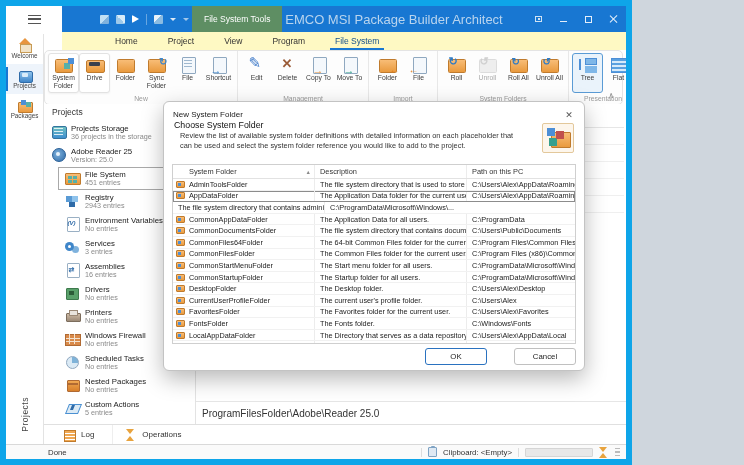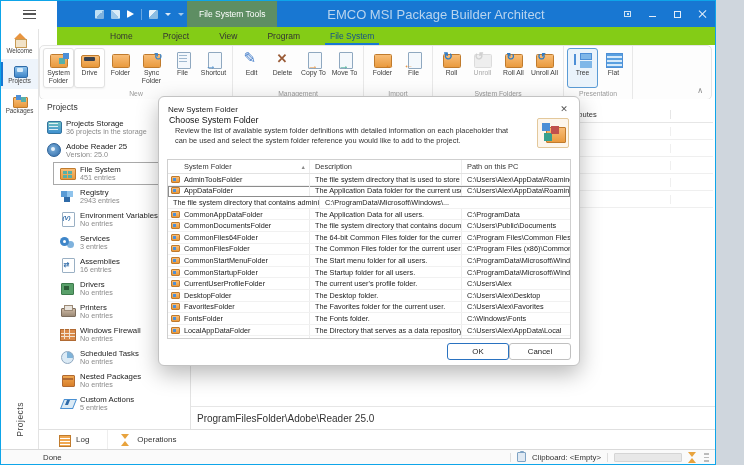--- a/index.html
+++ b/index.html
@@ -1,17 +1,17 @@
 <!DOCTYPE html>
 <html><head>
 <meta charset="utf-8">
 <style>
 *{margin:0;padding:0;box-sizing:border-box}
 html,body{background:#cfd6dd;font-family:"Liberation Sans",sans-serif}
-.window{position:relative;width:716px;height:465px;background:#fff;border:1px solid #0ea5e9;overflow:hidden;font-size:8px;color:#222}
+.window{position:relative;width:632px;height:465px;background:#fff;border:6px solid #0ea5e9;overflow:hidden;font-size:8px;color:#222}
 
 
 .titlebar{position:absolute;top:0;left:0;right:0;height:26px;display:flex}
 .menu-btn{width:56px;height:26px;background:#fff;display:flex;align-items:center;justify-content:center}
 .hamburger{width:13px;height:9px;border-top:1.5px solid #555;border-bottom:1.5px solid #555;position:relative}
 .hamburger::before{content:'';position:absolute;left:0;right:0;top:2.6px;height:1.5px;background:#555}
 .tb-blue{flex:1;background:#1877d2;position:relative;display:flex;align-items:center}
 .qat{display:flex;align-items:center;gap:7px;margin-left:38px}
 .qat .qi{width:9px;height:9px;border-radius:1px;position:relative}
 .qi-a{background:linear-gradient(135deg,#bfe0f5 50%,#7fb2dd 50%)}
@@ -26,21 +26,21 @@
 .wc{display:flex;align-items:center;justify-content:center;width:10px;height:10px}
 .ic-dock{width:7px;height:6px;border:1px solid #cfe2f3;position:relative}
 .ic-dock::after{content:'';position:absolute;right:1px;top:1px;width:2px;height:2px;background:#cfe2f3}
 .ic-min{width:7px;height:1px;background:#e4eefa;margin-top:4px}
 .ic-max{width:7px;height:7px;border:1px solid #e4eefa}
 .ic-close{position:relative;width:8px;height:8px}
 .ic-close::before,.ic-close::after{content:'';position:absolute;left:3.5px;top:-1px;width:1.3px;height:10px;background:#e4eefa}
 .ic-close::before{transform:rotate(45deg)}.ic-close::after{transform:rotate(-45deg)}
 
 
-.menubar{position:absolute;top:26px;left:56px;right:0;height:18px;background:#84cc16;display:flex;align-items:center;padding-left:38px}
+.menubar{position:absolute;top:26px;left:56px;right:0;height:18px;background:#fef9c3;display:flex;align-items:center;padding-left:38px}
 .tab{padding:0 15px;height:18px;display:flex;align-items:center;font-size:8.5px;color:#333;position:relative;white-space:nowrap}
 .tab.sel{color:#14508c}
 .tab.sel::after{content:'';position:absolute;left:10px;right:10px;bottom:0;height:2px;background:#1877d2}
 
 
 .ribbon{position:absolute;top:44px;left:38px;right:3px;height:55px;background:#fdfdfd;border:1px solid #e4e4e4;border-radius:5px;display:flex}
 .rgroup{display:flex;flex-direction:column;border-right:1px solid #e8e8e8;padding:2px 3px 0 3px}
 .rbtns{display:flex;flex:1;align-items:flex-start}
 .rlabel{text-align:center;font-size:6.8px;color:#9a9a9a;height:11px;line-height:11px}
 .rbtn{width:31px;min-height:40px;display:flex;flex-direction:column;align-items:center;padding-top:2px;border:1px solid transparent;border-radius:3px}
@@ -163,40 +163,40 @@
 .ic-clipboard{width:9px;height:10px;background:#dfe9f3;border:1px solid #7fa3c4;border-radius:1px;position:relative}
 .ic-clipboard::before{content:'';position:absolute;left:2px;top:-2px;width:4px;height:2px;background:#7fa3c4;border-radius:1px}
 .progress-ph{width:68px;height:9px;background:#e8e8e8;border:1px solid #d5d5d5;border-radius:1px}
 .ic-hourglass{width:8px;height:11px;position:relative}
 .ic-hourglass::before{content:'';position:absolute;left:0;top:0;border-left:4px solid transparent;border-right:4px solid transparent;border-top:5px solid #e8a33d}
 .ic-hourglass::after{content:'';position:absolute;left:0;bottom:0;border-left:4px solid transparent;border-right:4px solid transparent;border-bottom:5px solid #e8a33d}
 .grip{width:5px;height:9px;background:repeating-linear-gradient(180deg,#bbb 0 1.5px,transparent 1.5px 3.5px);margin-left:2px}
 
 
 .dialog{position:absolute;left:157px;top:95px;width:422px;height:270px;background:#fff;border:1px solid #c3c3c3;border-radius:6px;box-shadow:0 8px 22px rgba(0,0,0,.28);z-index:10}
-.dlg-title{height:17px;display:flex;align-items:flex-end;justify-content:space-between;padding:0 9px;font-size:8px;color:#222}
+.dlg-title{height:17px;display:flex;align-items:flex-start;justify-content:space-between;padding:8px 9px;font-size:8px;color:#222}
 .dlg-close{color:#555;font-size:9px;width:12px;text-align:center}
 .dlg-head{position:relative;padding:1px 10px 0 10px;height:45px}
 .dlg-heading{font-size:8.8px;font-weight:normal;color:#111}
 .dlg-desc{font-size:7.4px;color:#333;line-height:1.35;margin-top:1px;padding-left:6px;width:352px}
 .dlg-bigicon{position:absolute;right:10px;top:4px;width:32px;height:30px;border:1px solid #e3c89b;border-radius:2px;background:#fdf6ec}
 .dlg-bigicon::before{content:'';position:absolute;left:8px;top:8px;width:18px;height:14px;background:linear-gradient(180deg,#f8bd77,#e99a3e);border:1px solid #c07b2d;border-radius:1px}
 .dlg-bigicon::after{content:'';position:absolute;left:4px;top:4px;width:8px;height:8px;background:#4d8fd6;box-shadow:9px 3px 0 #c0504d,2px 10px 0 #37a08e}
 .dlg-table{position:absolute;left:8px;right:8px;top:62px;bottom:26px;border:1px solid #cfcfcf;overflow:hidden;background:#fff}
 .dhead{display:flex;height:14px;align-items:center;border-bottom:1px solid #e2e2e2;color:#333}
 .dhead .dc{font-size:7.4px}
 .dc-name{width:142px;padding-left:16px;display:flex;align-items:center;border-right:1px solid #ececec;height:100%;position:relative;white-space:nowrap;overflow:hidden}
 .dc-desc{width:152px;padding-left:5px;border-right:1px solid #ececec;height:100%;display:flex;align-items:center;white-space:nowrap;overflow:hidden}
 .dc-path{flex:1;padding-left:5px;height:100%;display:flex;align-items:center;white-space:nowrap;overflow:hidden}
 .sort-glyph{position:absolute;right:3px;font-size:5.5px;color:#8a8a8a}
 .drow{display:flex;height:11.6px;border-bottom:1px solid #f1f1f1;align-items:flex-end;font-size:7.3px;color:#222}
 .drow.sel{outline:1px solid #8c8c8c;outline-offset:-1px}
 .rowic{position:absolute;left:3px;width:9px;height:7px;background:linear-gradient(180deg,#f8bd77,#e99a3e);border:1px solid #c07b2d;border-radius:1px}
 .rowic::after{content:'';position:absolute;left:1px;top:1px;width:3px;height:3px;background:#4d8fd6}
-.dlg-footer{position:absolute;right:8px;bottom:5px;display:flex;gap:0}
+.dlg-footer{position:absolute;right:8px;bottom:5px;display:flex;gap:27px}
 .btn{width:62px;height:17px;display:flex;align-items:center;justify-content:center;font-size:7.8px;border-radius:3px;background:#fff;color:#222}
 .btn-ok{border:1.4px solid #2a72c0}
 .btn-cancel{border:1px solid #c0c0c0}
 </style>
 </head>
 <body>
 
 <div class="window">
 
   <div class="titlebar">
@@ -622,32 +622,32 @@
           <span class="dc-name" style="position:relative">
             <span class="rowic"></span>
             <span>CommonStartupFolder</span>
           </span>
           <span class="dc-desc">The Startup folder for all users.</span>
           <span class="dc-path">C:\ProgramData\Microsoft\Windows\...</span>
         </div>
           <div class="drow">
           <span class="dc-name" style="position:relative">
             <span class="rowic"></span>
+            <span>DesktopFolder</span>
+          </span>
+          <span class="dc-desc">The Desktop folder.</span>
+          <span class="dc-path">C:\Users\Alex\Desktop</span>
+        </div>
+          <div class="drow">
+          <span class="dc-name" style="position:relative">
+            <span class="rowic"></span>
             <span>CurrentUserProfileFolder</span>
           </span>
           <span class="dc-desc">The current user's profile folder.</span>
           <span class="dc-path">C:\Users\Alex</span>
-        </div>
-          <div class="drow">
-          <span class="dc-name" style="position:relative">
-            <span class="rowic"></span>
-            <span>DesktopFolder</span>
-          </span>
-          <span class="dc-desc">The Desktop folder.</span>
-          <span class="dc-path">C:\Users\Alex\Desktop</span>
         </div>
           <div class="drow">
           <span class="dc-name" style="position:relative">
             <span class="rowic"></span>
             <span>FavoritesFolder</span>
           </span>
           <span class="dc-desc">The Favorites folder for the current user.</span>
           <span class="dc-path">C:\Users\Alex\Favorites</span>
         </div>
           <div class="drow">

